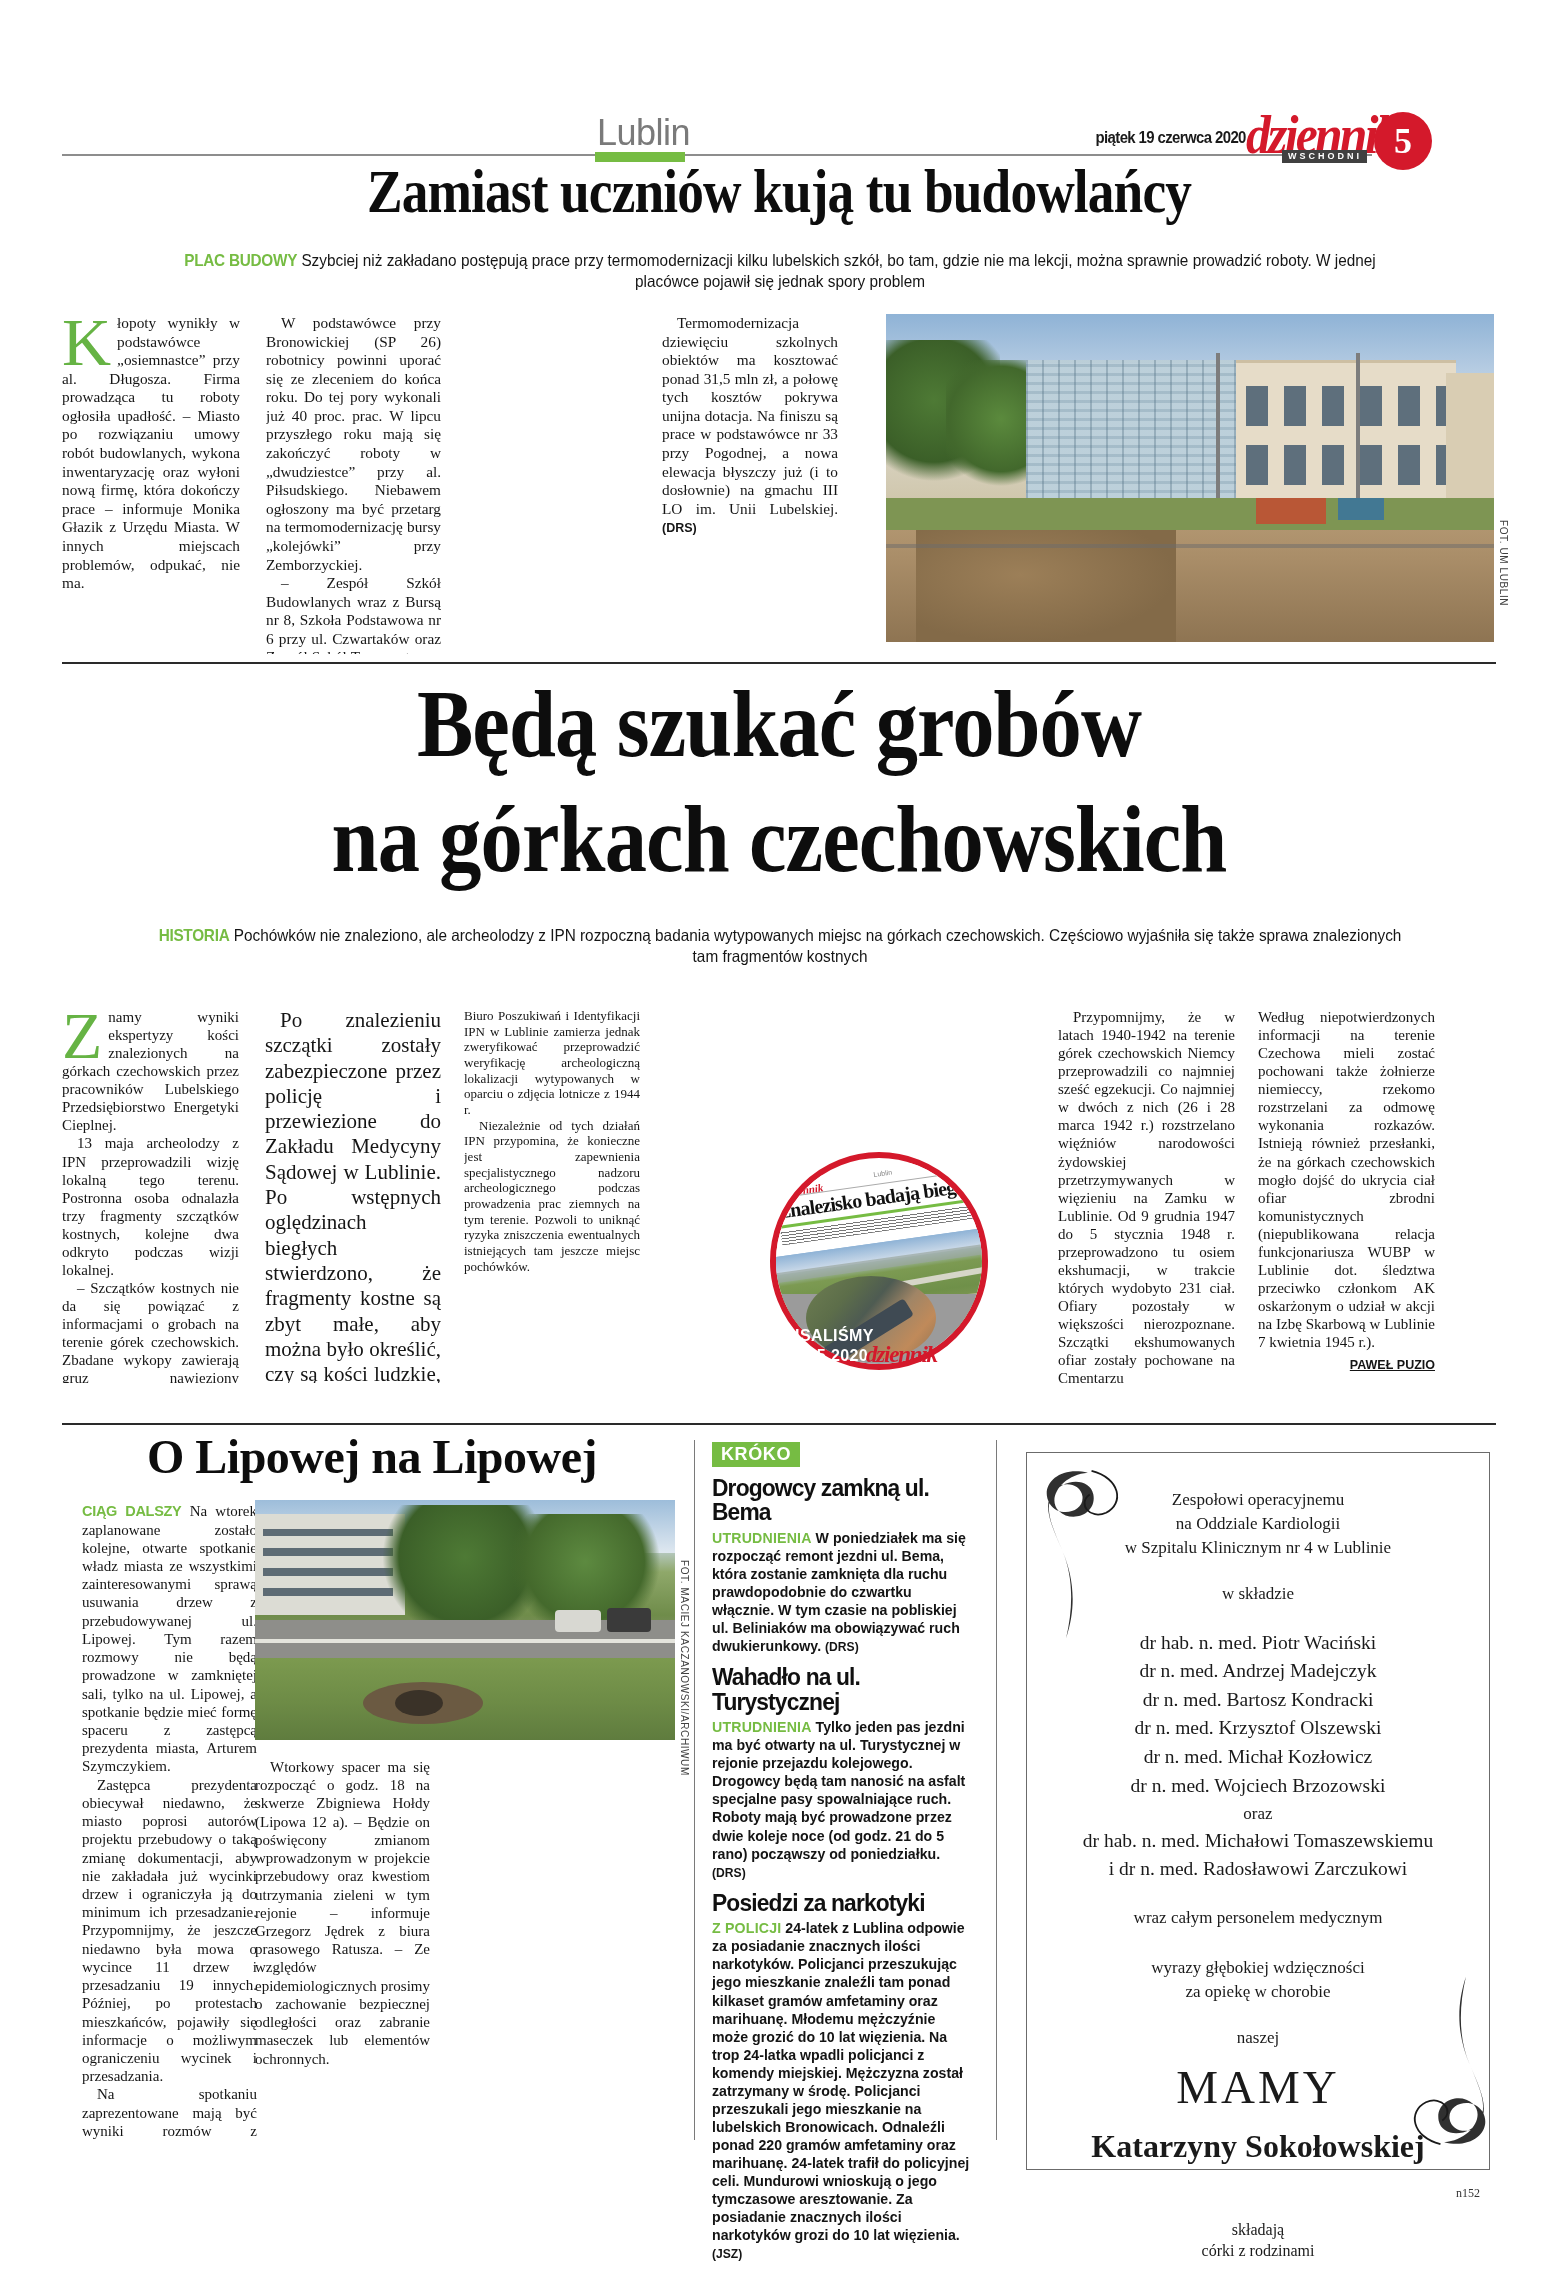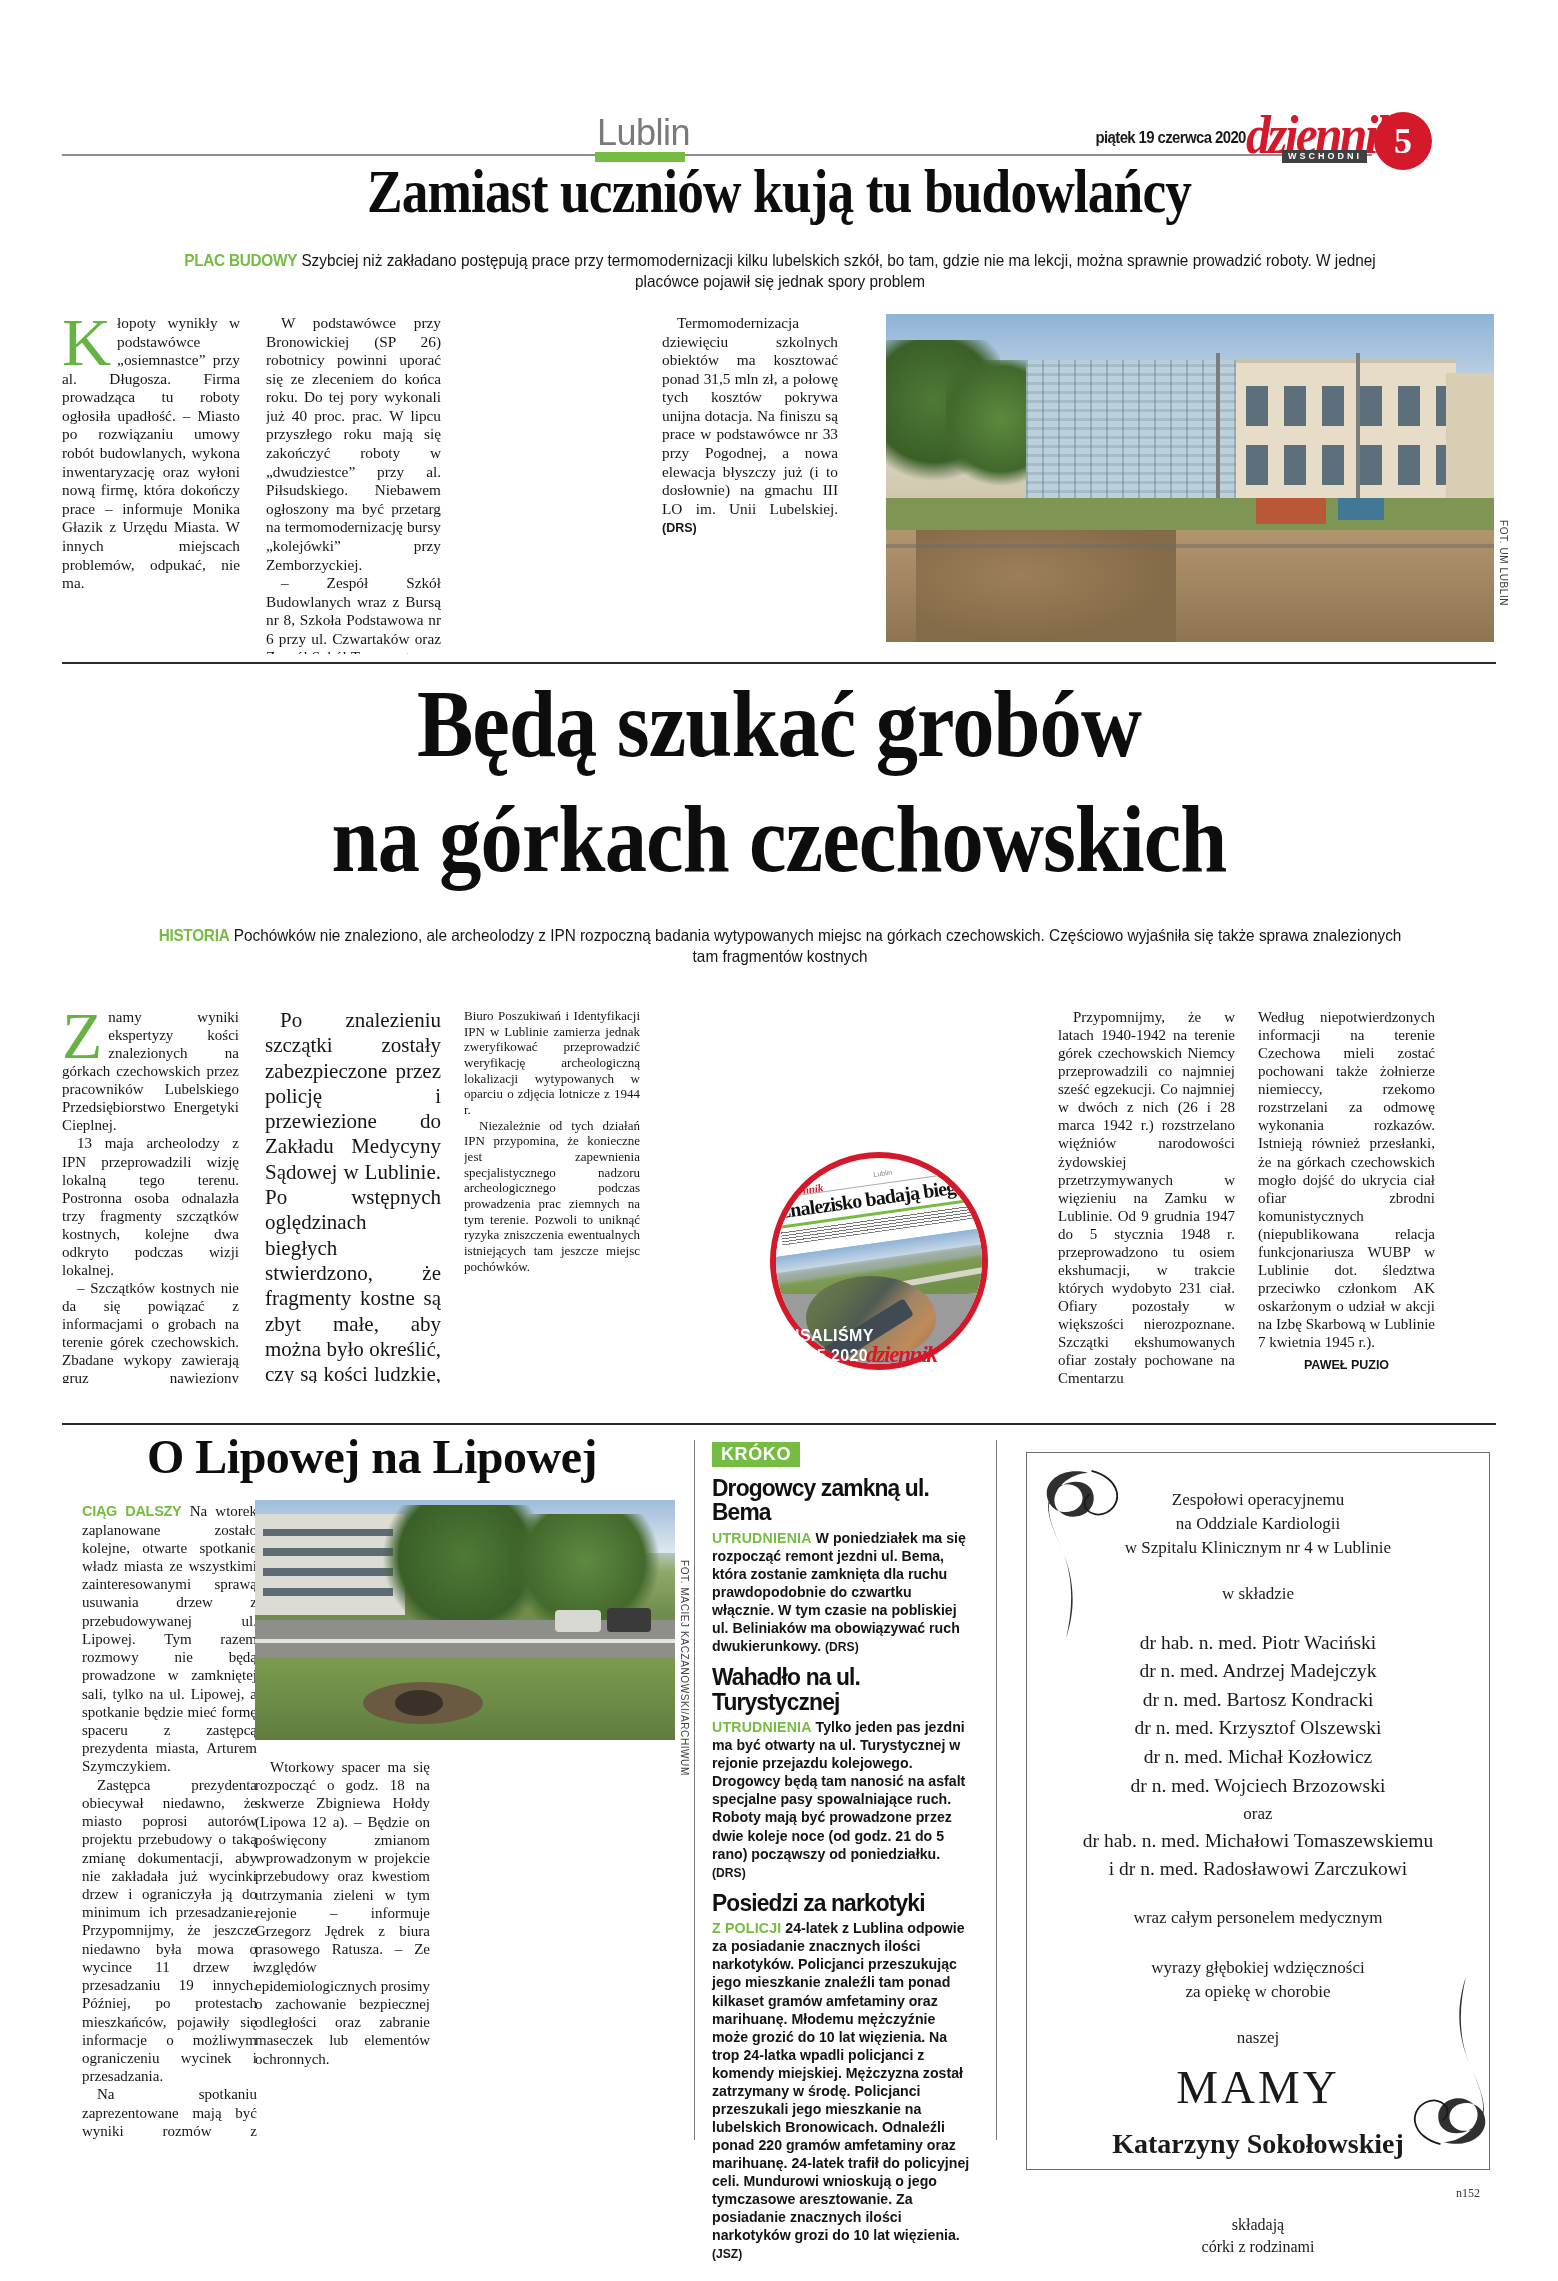--- a/index.html
+++ b/index.html
@@ -206,21 +206,21 @@
   }
   .obit-box {
     position: absolute;
     border: 1px solid #6b6b6b;
   }
   .obit-line { font-size: 17px; line-height: 1.42; }
   .obit-names { font-size: 19.5px; line-height: 1.47; }
   .obit-mamy {
     font-size: 47px; letter-spacing: 3px; line-height: 1.1;
   }
-  .obit-person { font-size: 28px; font-weight: bold; line-height: 1.15; }
+  .obit-person { font-size: 32px; font-weight: bold; line-height: 1.15; }
   .obit-small { font-size: 16px; line-height: 1.35; }
   .flourish {
     position: absolute;
     color: #1a1a1a;
   }
   .refcode {
     position: absolute;
     font-family: "Liberation Serif", serif;
     font-size: 12px;
     color: #333333;
@@ -352,21 +352,21 @@
     <div style="position:absolute; left:96px; bottom:2px; font-family:'Liberation Serif',serif; font-style:italic; font-weight:bold; font-size:23px; color:#d4192b; letter-spacing:-1.2px;">dziennik</div>
   </div>
 
   <div class="col" style="position:absolute; left:1058px; top:1008px; width:177px; height:375px; overflow:hidden; font-size:15px; line-height:1.205;">
     <p class="noind"></p>
     <p>Przypomnijmy, że w latach 1940-1942 na terenie górek czechowskich Niemcy przeprowadzili co najmniej sześć egzekucji. Co najmniej w dwóch z nich (26 i 28 marca 1942 r.) rozstrzelano więźniów narodowości żydowskiej przetrzymywanych w więzieniu na Zamku w Lublinie. Od 9 grudnia 1947 do 5 stycznia 1948 r. przeprowadzono tu osiem ekshumacji, w trakcie których wydobyto 231 ciał. Ofiary pozostały w większości nierozpoznane. Szczątki ekshumowanych ofiar zostały pochowane na Cmentarzu Rzymskokatolickim przy ul. Unickiej w Lublinie.</p>
   </div>
 
   <div class="col" style="position:absolute; left:1258px; top:1008px; width:177px; height:375px; overflow:hidden; font-size:15px; line-height:1.205;">
     <p class="noind">Według niepotwierdzonych informacji na terenie Czechowa mieli zostać pochowani także żołnierze niemieccy, rzekomo rozstrzelani za odmowę wykonania rozkazów. Istnieją również przesłanki, że na górkach czechowskich mogło dojść do ukrycia ciał ofiar zbrodni komunistycznych (niepublikowana relacja funkcjonariusza WUBP w Lublinie dot. śledztwa przeciwko członkom AK oskarżonym o udział w akcji na Izbę Skarbową w Lublinie 7 kwietnia 1945 r.).</p>
-    <p class="noind" style="text-align:center; margin-top:4px;"><span class="sig">PAWEŁ PUZIO</span></p>
+    <p class="noind" style="text-align:right; margin-top:4px;text-decoration:underline;"><span class="sig">PAWEŁ PUZIO</span></p>
   </div>
 
   <div class="rule-h" style="left:62px; top:1423px; width:1434px; height:2px;"></div>
 
   <div class="hl" style="position:absolute; left:62px; top:1435px; width:620px; font-size:48px; letter-spacing:-0.5px;">O Lipowej na Lipowej</div>
 
   <div class="col" style="position:absolute; left:62px; top:1502px; width:175px; height:640px; overflow:hidden; font-size:15px; line-height:1.215;margin-left:20px;">
     <p class="noind"><span class="kicker" style="font-family:'Liberation Sans',sans-serif; font-size:14.5px;">CIĄG DALSZY</span><span> Na wtorek zaplanowane zostało kolejne, otwarte spotkanie władz miasta ze wszystkimi zainteresowanymi sprawą usuwania drzew z przebudowywanej ul. Lipowej. Tym razem rozmowy nie będą prowadzone w zamkniętej sali, tylko na ul. Lipowej, a spotkanie będzie mieć formę spaceru z zastępcą prezydenta miasta, Arturem Szymczykiem.</span></p>
     <p>Zastępca prezydenta obiecywał niedawno, że miasto poprosi autorów projektu przebudowy o taką zmianę dokumentacji, aby nie zakładała już wycinki drzew i ograniczyła ją do minimum ich przesadzanie. Przypomnijmy, że jeszcze niedawno była mowa o wycince 11 drzew i przesadzaniu 19 innych. Później, po protestach mieszkańców, pojawiły się informacje o możliwym ograniczeniu wycinek i przesadzania.</p>
     <p>Na spotkaniu zaprezentowane mają być wyniki rozmów z projektantami. – Mam nadzieję, że zbliżamy się do wypracowania rozwiązania, które zostanie zaakceptowane przez wszystkie strony – stwierdza Szymczyk cytowany przez biuro prasowe Ratusza w komunikacje rozesłanym do mediów.</p>

